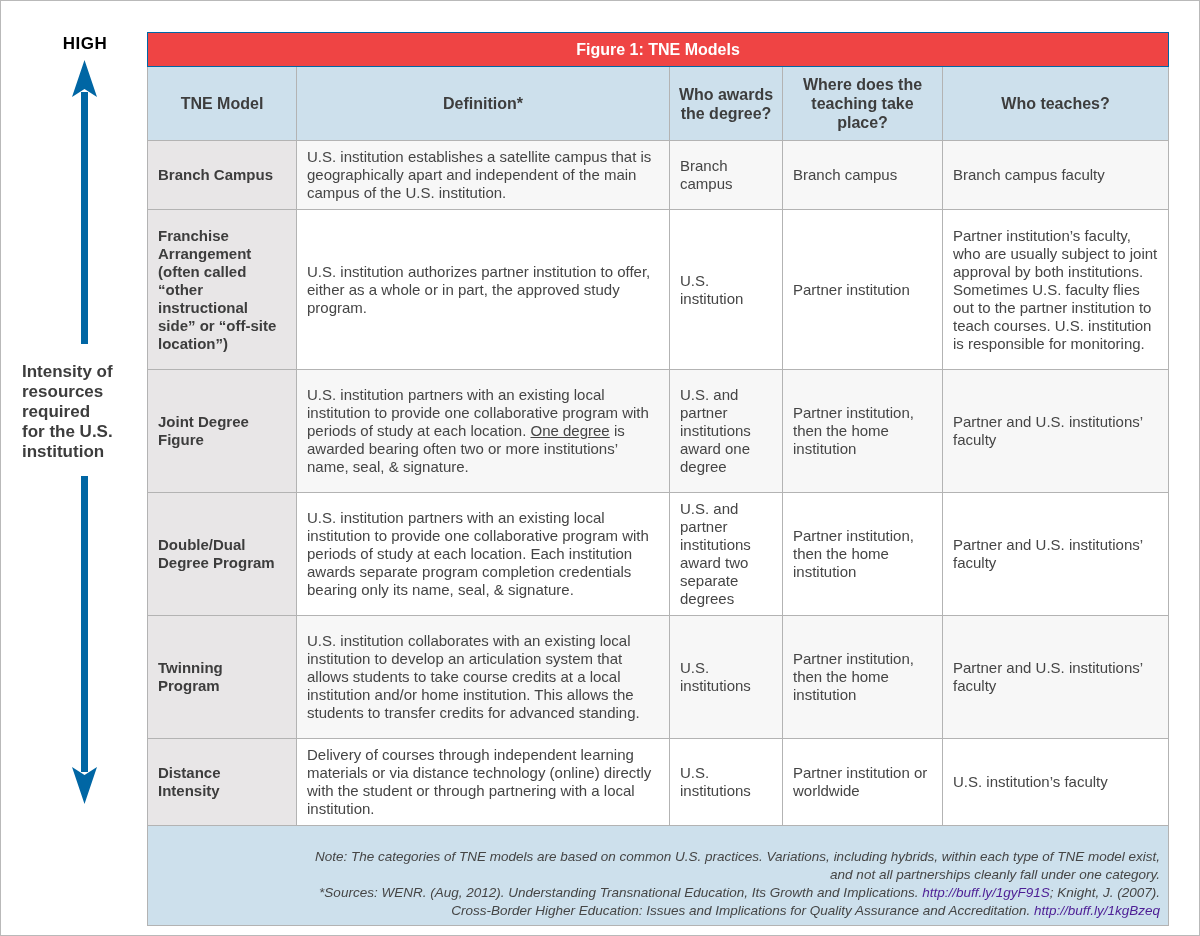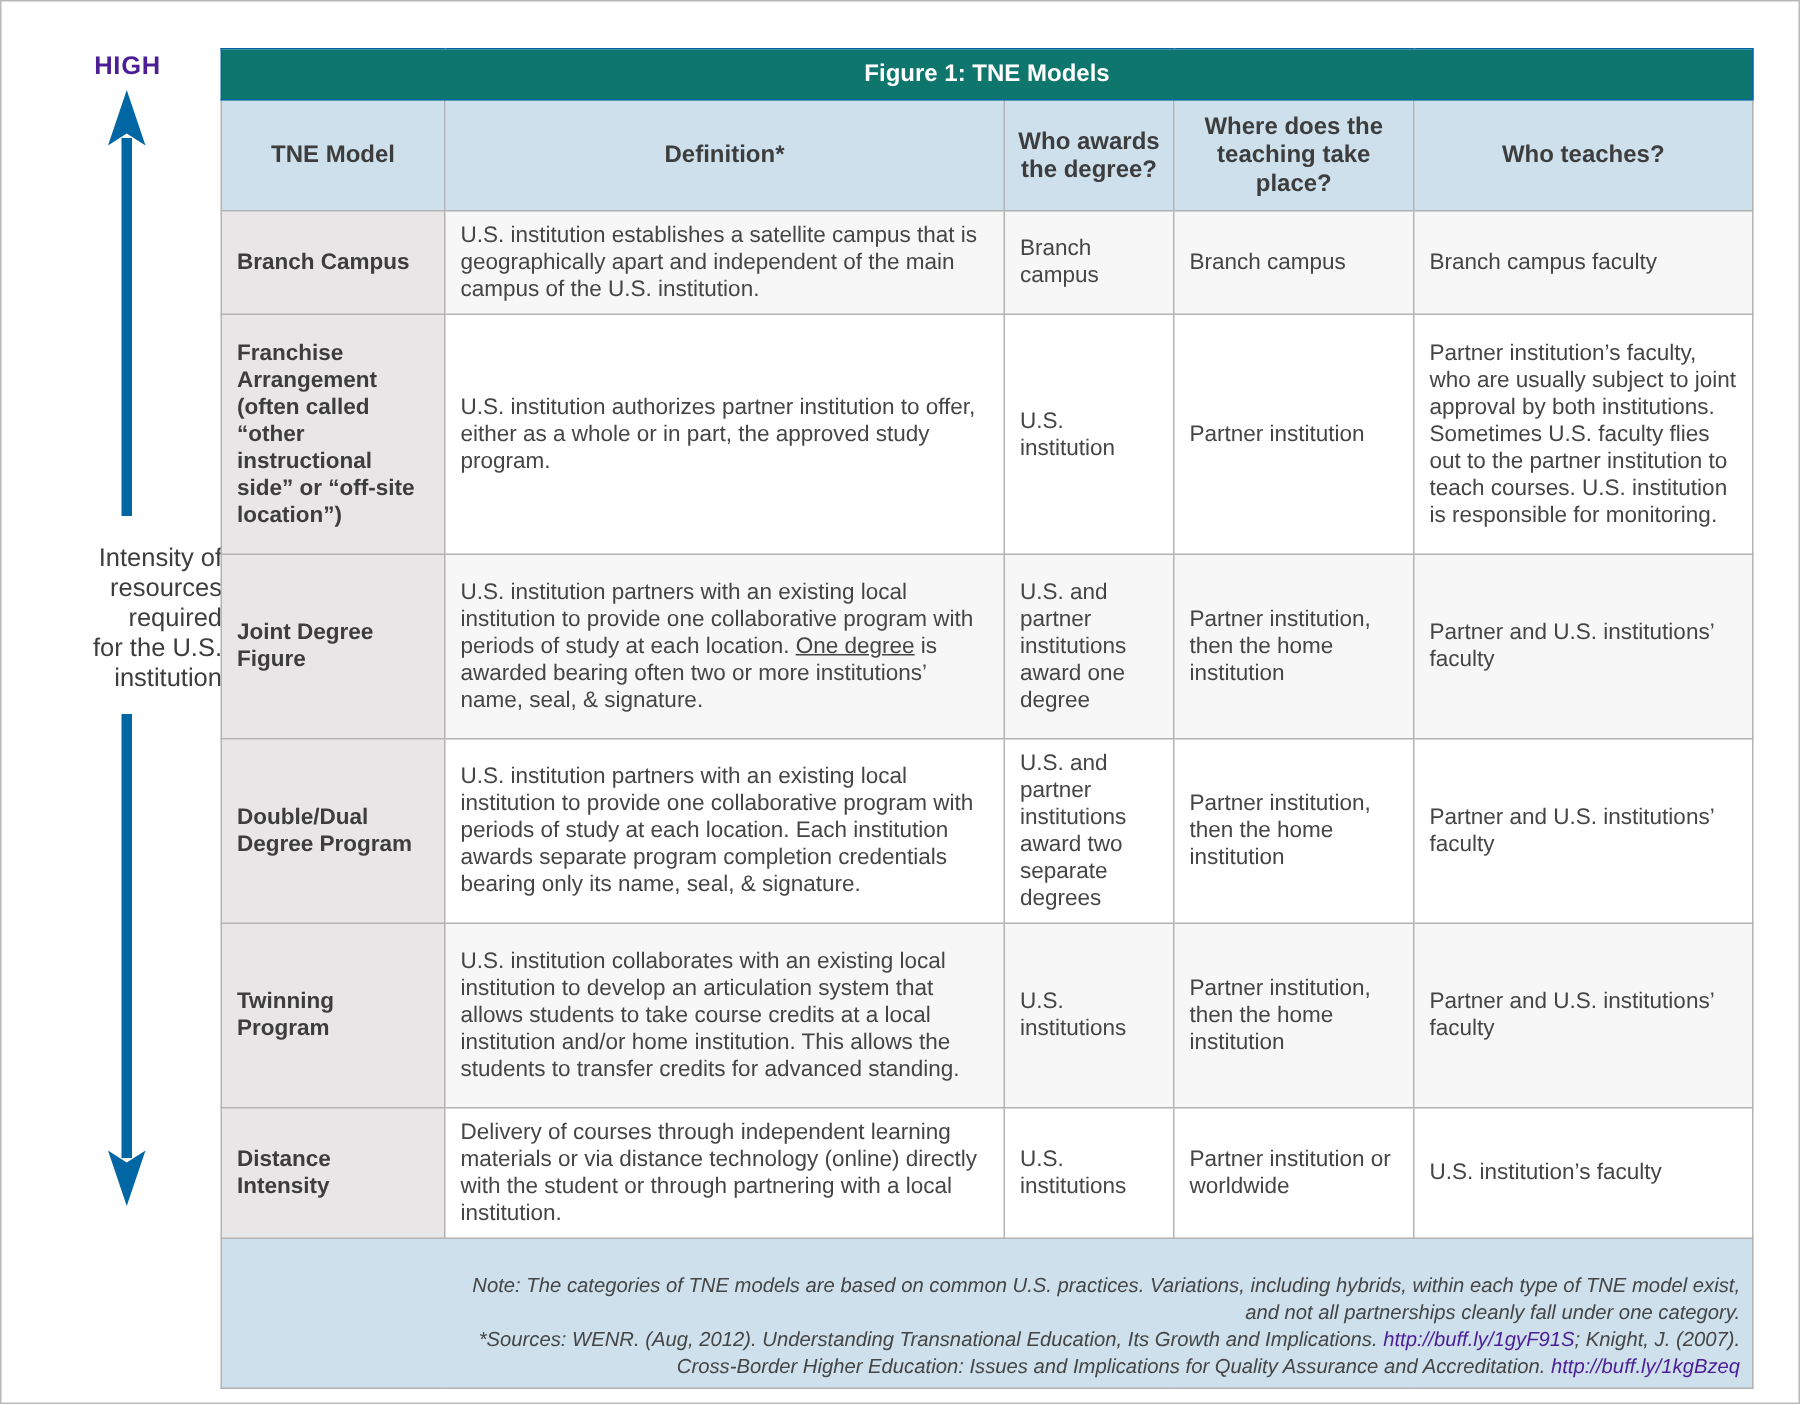--- a/index.html
+++ b/index.html
@@ -7,35 +7,35 @@
       width: 1200px; height: 936px; background: #ffffff;
       font-family: "Liberation Sans", sans-serif; color: #3d3d3d;
       position: relative; overflow: hidden;
     }
     .frame { position: absolute; left: 0; top: 0; width: 1198px; height: 934px; border: 1px solid #b9b9b9; }
 
     
     .axis { position: absolute; left: 0; top: 0; width: 170px; height: 936px; }
     .axis-high, .axis-low {
       position: absolute; left: 0; width: 170px; text-align: center;
-      font-weight: bold; font-size: 17px; color: #4c1d95; letter-spacing: 0.5px;
+      font-weight: bold; font-size: 17px; color: #000000; letter-spacing: 0.5px;
     }
     .axis-high { top: 34px; }
     .axis-svg { position: absolute; left: 0; top: 0; }
     .axis-label {
       position: absolute; left: 22px; width: 126px; top: 362px;
-      text-align: right; font-weight: normal; font-size: 17px; line-height: 20px; color: #3d3d3d;
+      text-align: left; font-weight: bold; font-size: 17px; line-height: 20px; color: #3d3d3d;
     }
 
     
     .tbl-wrap { position: absolute; left: 147px; top: 32px; width: 1021px; }
     table { border-collapse: collapse; width: 1021px; table-layout: fixed; }
     td, th { border: 1px solid #b3b3b3; font-size: 15px; line-height: 18px; vertical-align: middle; }
     .title-row th {
-      background: #0f766e; color: #ffffff; font-weight: bold; font-size: 16px;
+      background: #ef4444; color: #ffffff; font-weight: bold; font-size: 16px;
       height: 33px; padding: 0; text-align: center; border-color: #0066a4;
     }
     .head-row th {
       background: #cde0ec; color: #3d3d3d; font-weight: bold; font-size: 16px;
       line-height: 19px; text-align: center; padding: 0 6px; height: 73px;
     }
     td { padding: 0 10px; color: #454545; }
     td.model { background: #e8e6e7; font-weight: bold; color: #3d3d3d; }
     tr.body-row:nth-child(odd) td.cell { background: #f7f7f7; }
     tr.body-row:nth-child(even) td.cell { background: #ffffff; }

